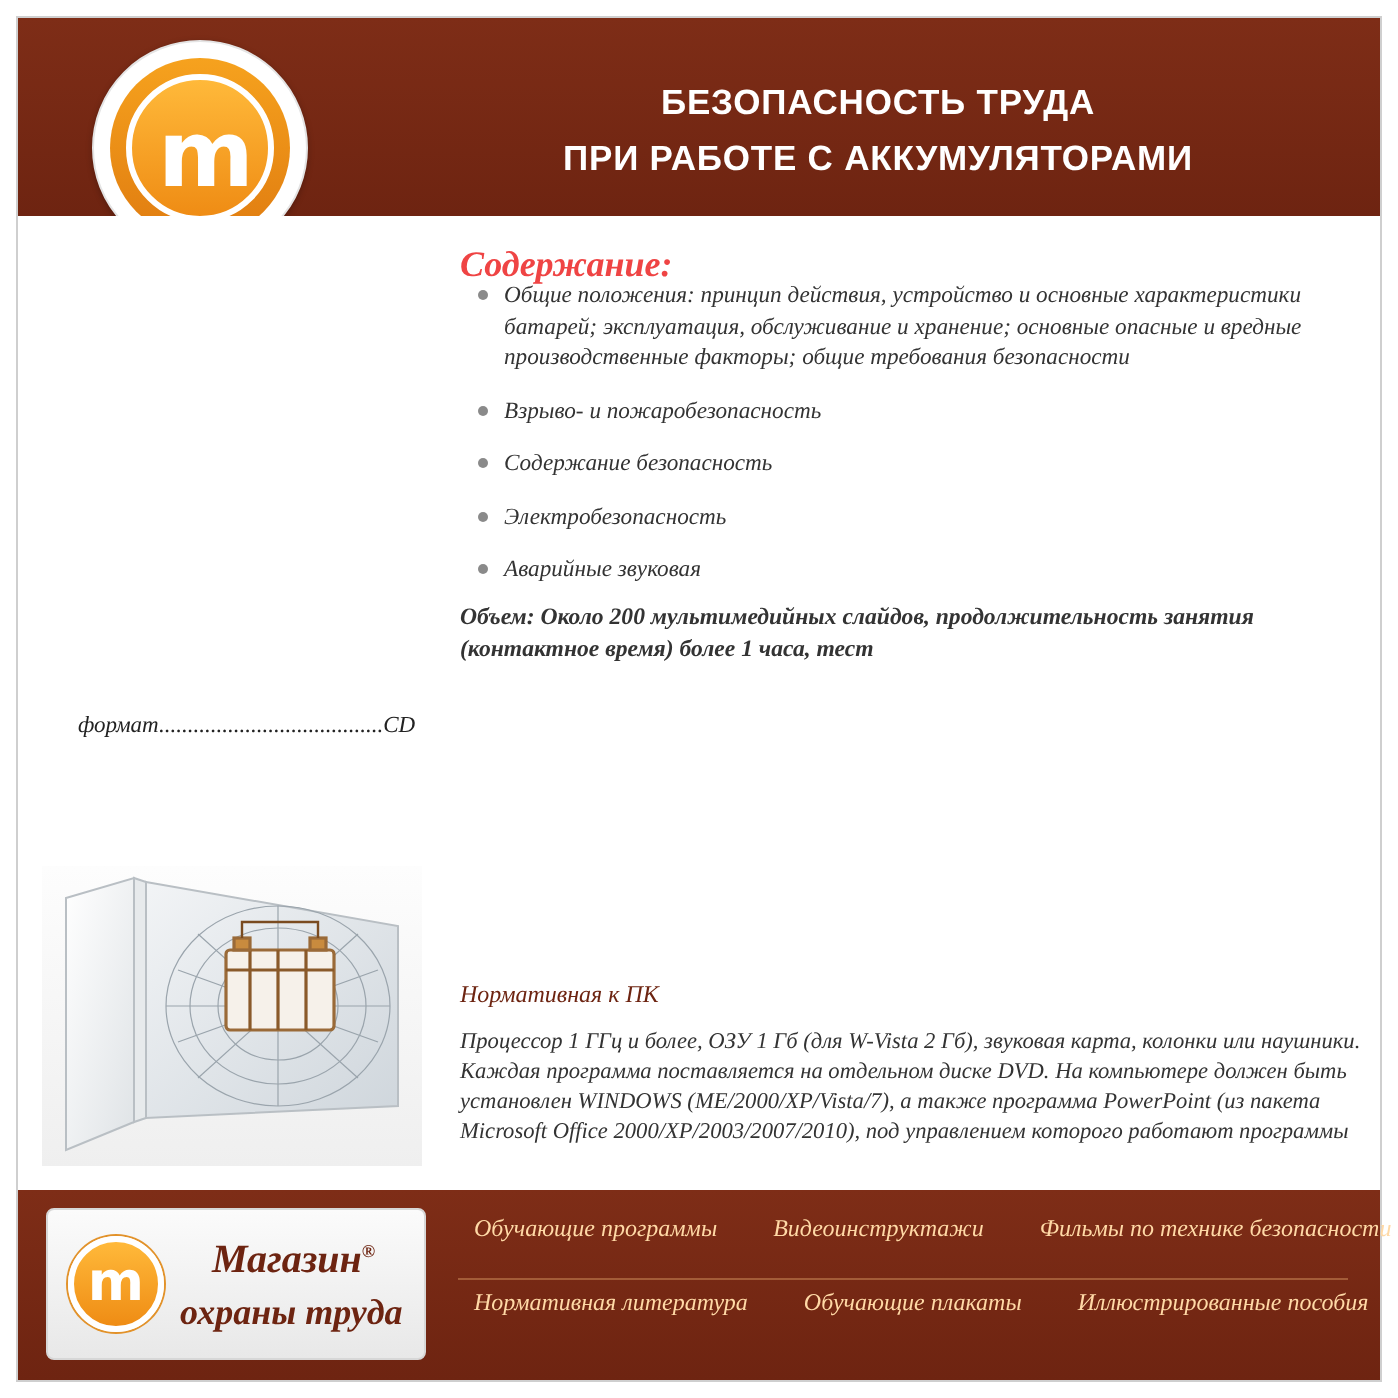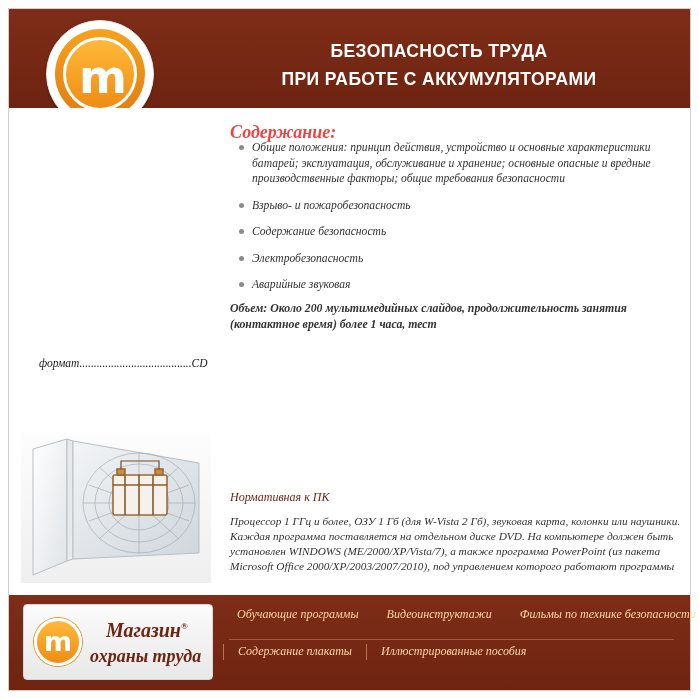--- a/index.html
+++ b/index.html
@@ -407,20 +407,21 @@
     <div class="footer-links">
       <div class="flrow">
         <div class="item">Обучающие программы</div>
         <div class="sep"></div>
         <div class="item">Видеоинструктажи</div>
         <div class="sep"></div>
         <div class="item">Фильмы по технике безопасности</div>
       </div>
       <div class="fdiv"></div>
       <div class="flrow">
+        <div class="item">Нормативная литература</div>
         <div class="sep"></div>
-        <div class="item">Содержание плакаты</div>
+        <div class="item">Обучающие плакаты</div>
         <div class="sep"></div>
         <div class="item">Иллюстрированные пособия</div>
       </div>
     </div>
   </div>
 </div>
 
 </body></html>

